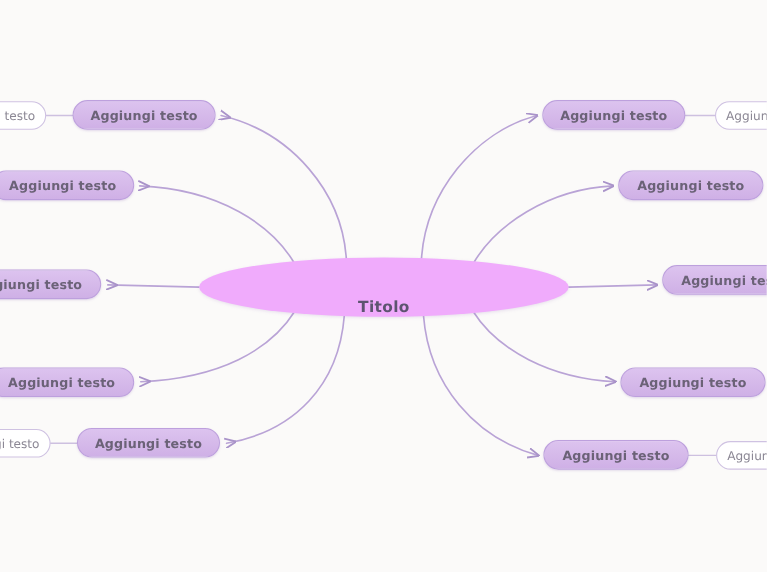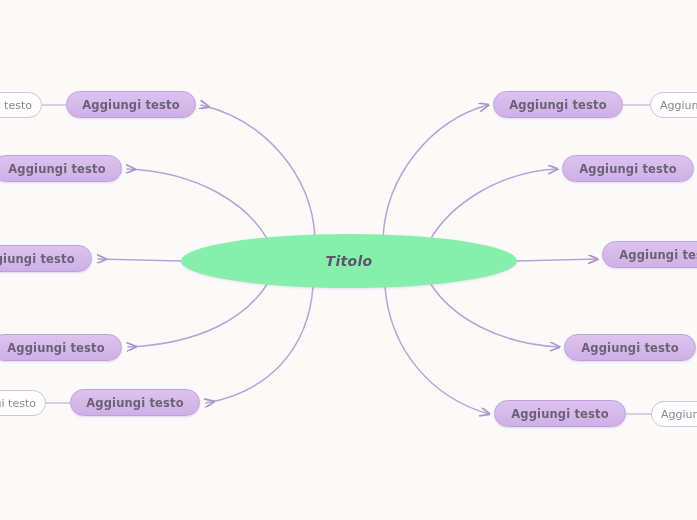--- a/index.html
+++ b/index.html
@@ -25,27 +25,26 @@
     top: 0;
     width: 697px;
     height: 520px;
     pointer-events: none;
   }
 
   
   .root-node {
     position: absolute;
     display: flex;
-    align-items: center;
+    align-items: flex-end;
     justify-content: center;
-    background: #86efac;
+    background: #f0abfc;
     border-radius: 50%;
     box-shadow: 0 1px 3px rgba(150,110,190,0.18);
     z-index: 5;
-    font-style: italic;
   }
   .root-label {
     font-family: "DejaVu Sans", sans-serif;
     font-size: 14px;
     font-weight: bold;
     color: #5d5470;
     letter-spacing: 0.3px;
     white-space: nowrap;
   }
 

